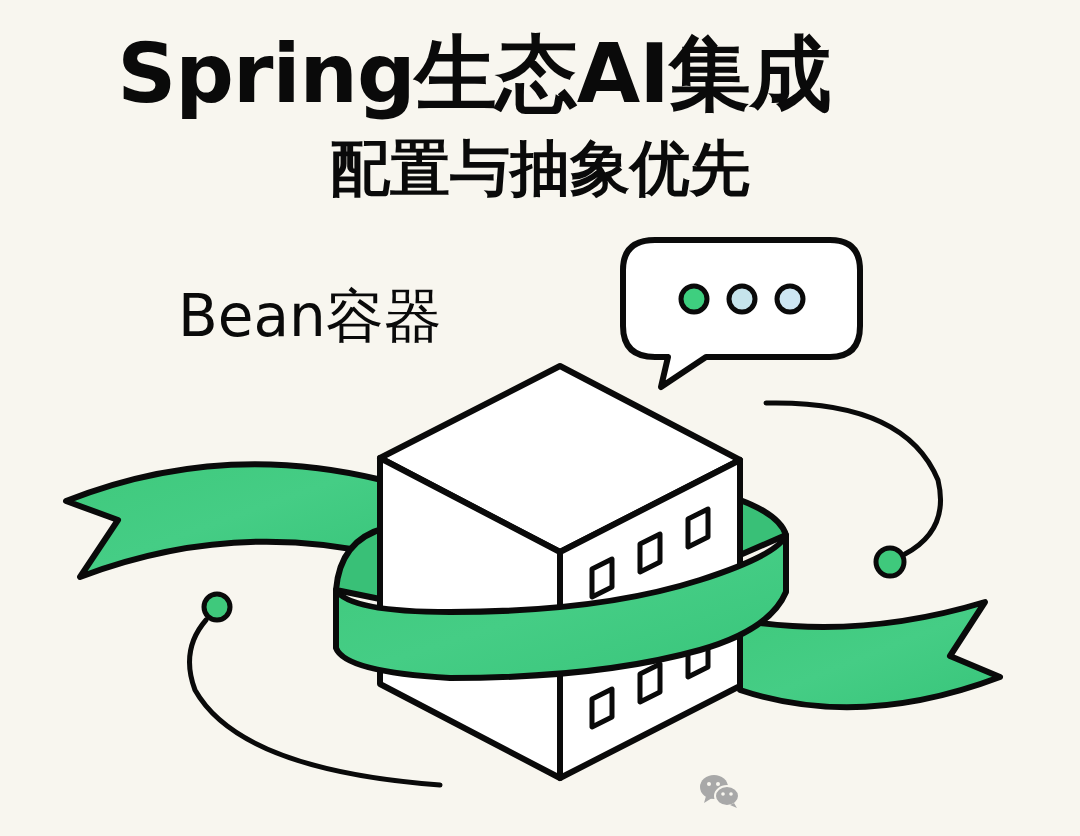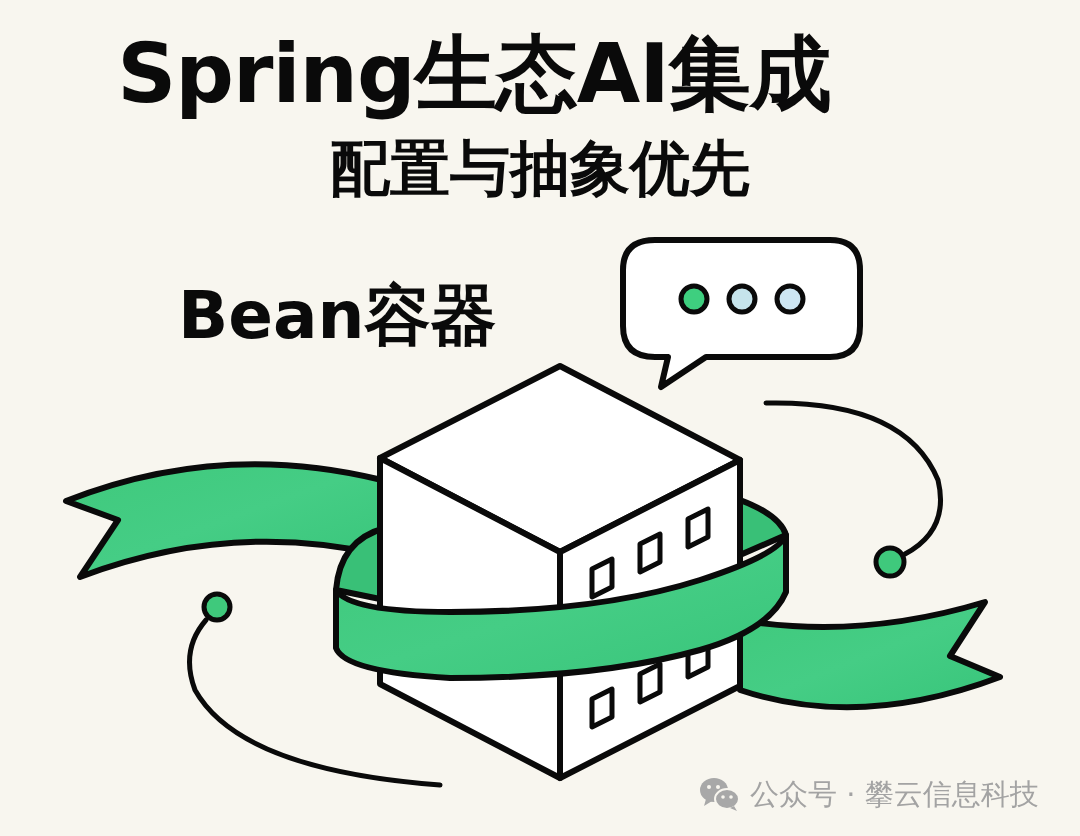--- a/index.html
+++ b/index.html
@@ -36,22 +36,22 @@
       font-size: 60px;
       font-weight: bold;
       color: #0a0a0a;
       line-height: 76px;
       margin: 0;
     }
     .label {
       position: absolute;
       left: 178px;
       top: 278px;
-      font-size: 66px;
-      font-weight: bold;
+      font-size: 58px;
+      font-weight: normal;
       color: #0a0a0a;
       line-height: 76px;
     }
     .art {
       position: absolute;
       left: 0;
       top: 0;
       width: 1080px;
       height: 836px;
     }
@@ -138,14 +138,13 @@
       <ellipse cx="16" cy="15" rx="14" ry="12" fill="#a8a8a8"></ellipse>
       <polygon points="8,24 6,31 14,26" fill="#a8a8a8"></polygon>
       <ellipse cx="29" cy="24" rx="12" ry="10" fill="#a8a8a8" stroke="#f8f6ef" stroke-width="2"></ellipse>
       <polygon points="36,31 39,36 32,33" fill="#a8a8a8"></polygon>
       <circle cx="11" cy="12" r="2" fill="#f8f6ef"></circle>
       <circle cx="20" cy="12" r="2" fill="#f8f6ef"></circle>
       <circle cx="25" cy="22" r="1.8" fill="#f8f6ef"></circle>
       <circle cx="33" cy="22" r="1.8" fill="#f8f6ef"></circle>
     </svg>
   </span>
-  <span>公众号 · 攀云信息科技</span>
 </div>
 
 </body></html>

